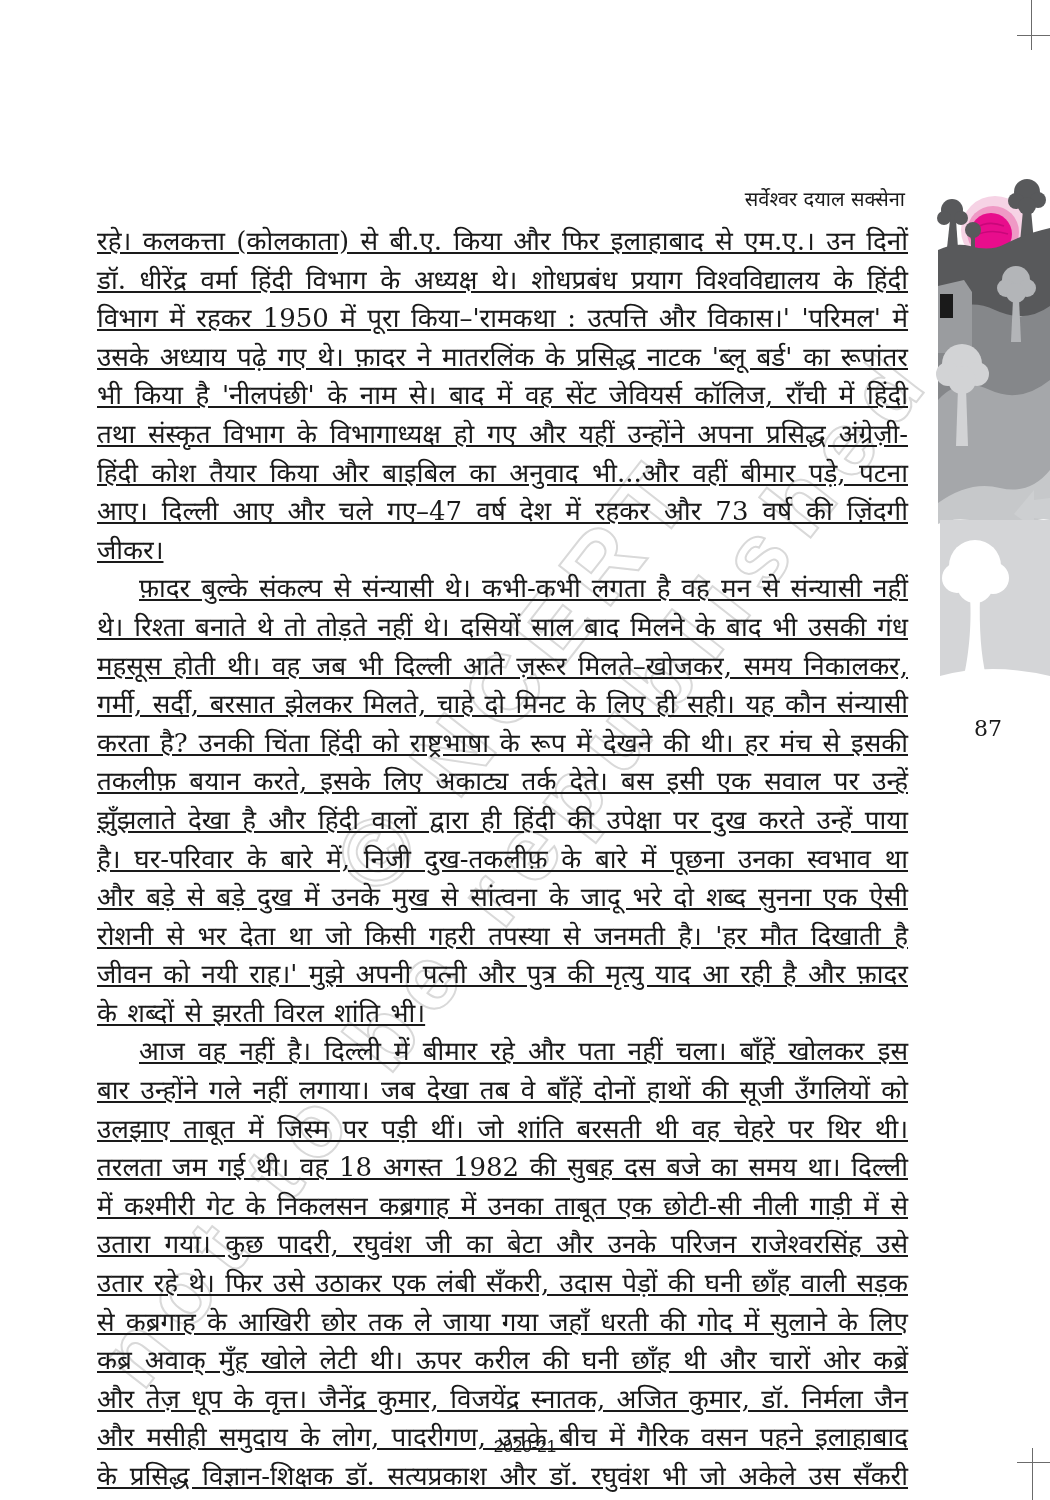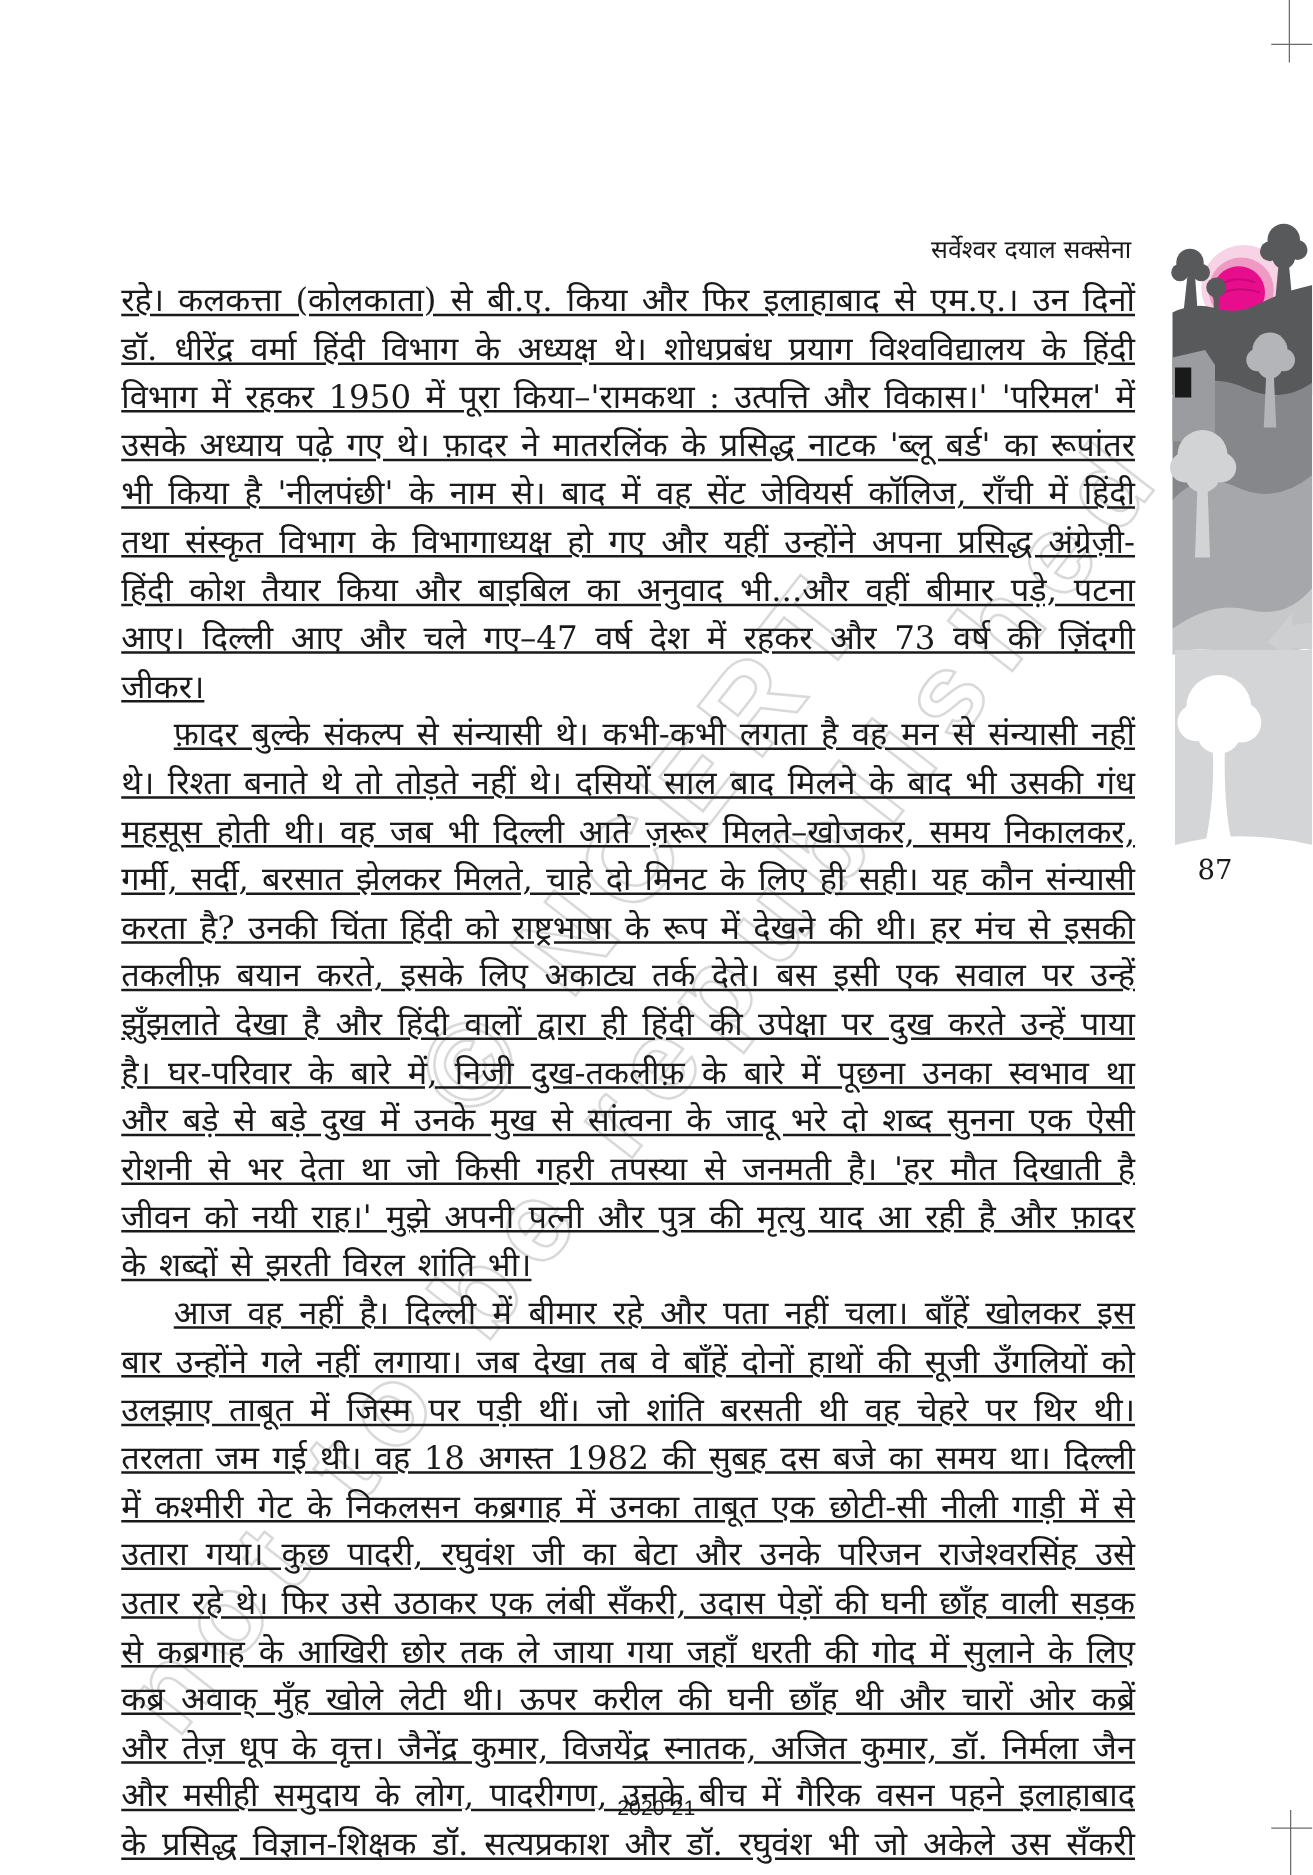--- a/index.html
+++ b/index.html
@@ -83,23 +83,23 @@
     top: 168px;
     width: 120px;
     height: 510px;
   }
 
   
   .page-number {
     position: absolute;
     z-index: 2;
     left: 958px;
-    top: 684px;
+    top: 716px;
     width: 60px;
-    text-align: left;
+    text-align: center;
     font-size: 22px;
   }
   .page-footer {
     position: absolute;
     z-index: 2;
     left: 0;
     right: 0;
     top: 1437px;
     text-align: center;
     font-family: "Liberation Sans", "DejaVu Sans", sans-serif;

